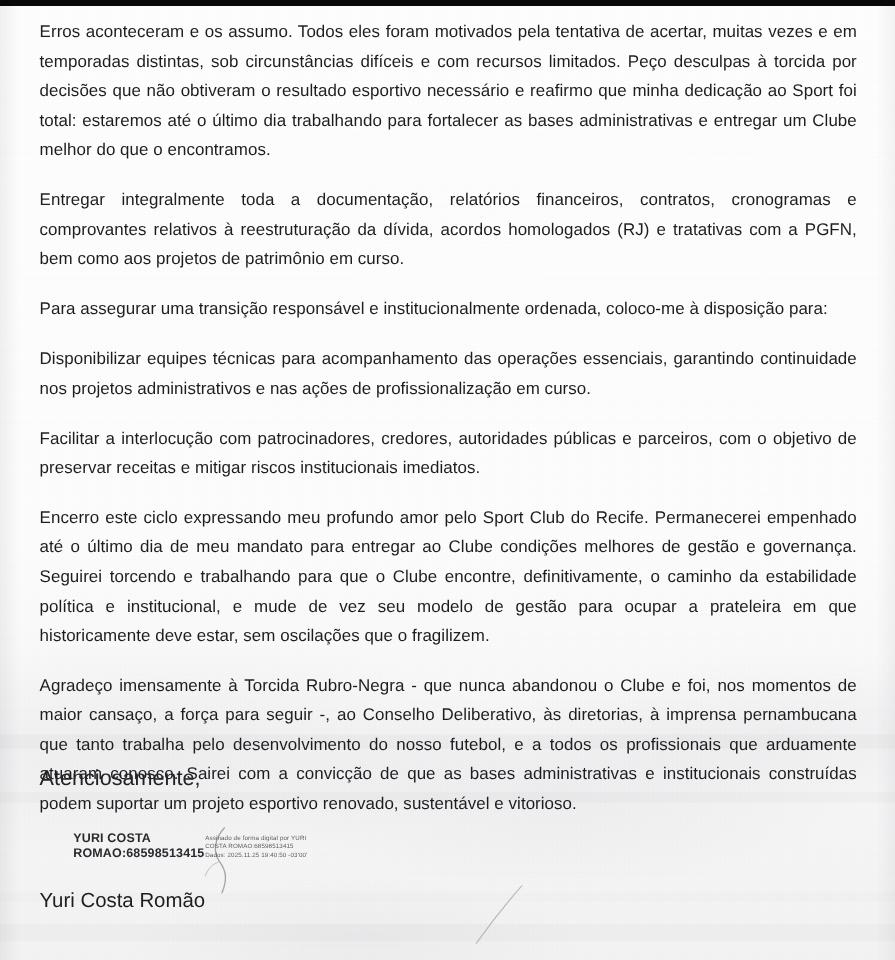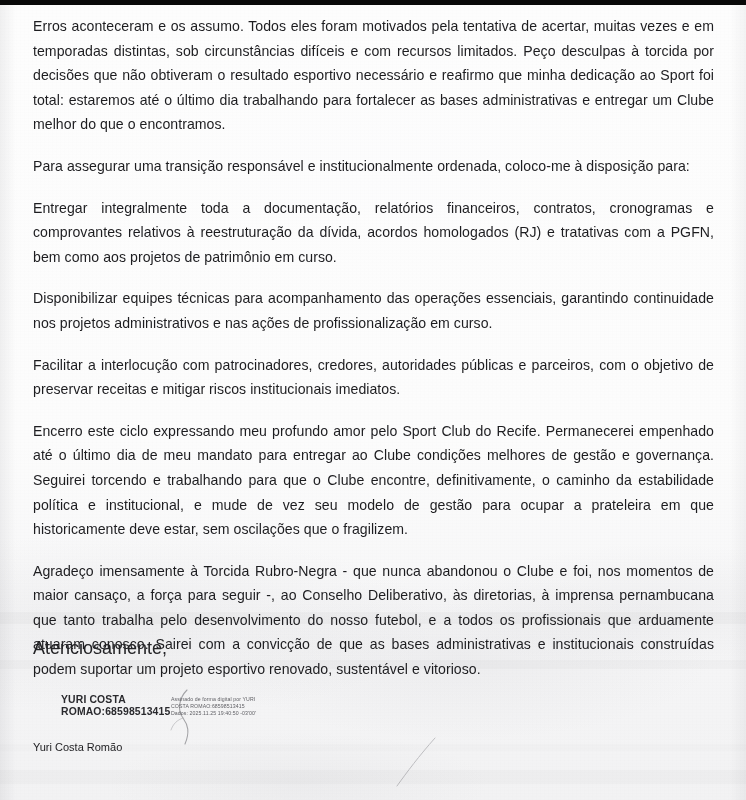--- a/index.html
+++ b/index.html
@@ -154,21 +154,21 @@
     width: 60px;
     height: 60px;
     pointer-events: none;
     opacity: .33;
   }
 
   .printed-name {
     position: absolute;
     left: 33px;
     top: 741px;
-    font-size: 11px;
+    font-size: 17px;
     color: #1d1d20;
     filter: blur(0.22px);
   }
 </style>
 </head>
 <body>
 
 <div id="page">
 
   <div class="paper"></div>
@@ -176,22 +176,22 @@
   <div class="band b1"></div>
   <div class="band b2"></div>
   <div class="band b4"></div>
   <div class="band b3"></div>
   <div class="edge-l"></div>
   <div class="edge-r"></div>
   <div class="top-strip"></div>
 
   <div class="content">
     <p class="para p1">Erros aconteceram e os assumo. Todos eles foram motivados pela tentativa de acertar, muitas vezes e em temporadas distintas, sob circunstâncias difíceis e com recursos limitados. Peço desculpas à torcida por decisões que não obtiveram o resultado esportivo necessário e reafirmo que minha dedicação ao Sport foi total: estaremos até o último dia trabalhando para fortalecer as bases administrativas e entregar um Clube melhor do que o encontramos.</p>
+    <p class="para p3">Entregar integralmente toda a documentação, relatórios financeiros, contratos, cronogramas e comprovantes relativos à reestruturação da dívida, acordos homologados (RJ) e tratativas com a PGFN, bem como aos projetos de patrimônio em curso.</p>
     <p class="para p2">Para assegurar uma transição responsável e institucionalmente ordenada, coloco-me à disposição para:</p>
-    <p class="para p3">Entregar integralmente toda a documentação, relatórios financeiros, contratos, cronogramas e comprovantes relativos à reestruturação da dívida, acordos homologados (RJ) e tratativas com a PGFN, bem como aos projetos de patrimônio em curso.</p>
     <p class="para p5">Disponibilizar equipes técnicas para acompanhamento das operações essenciais, garantindo continuidade nos projetos administrativos e nas ações de profissionalização em curso.</p>
     <p class="para p4">Facilitar a interlocução com patrocinadores, credores, autoridades públicas e parceiros, com o objetivo de preservar receitas e mitigar riscos institucionais imediatos.</p>
     <p class="para p6">Encerro este ciclo expressando meu profundo amor pelo Sport Club do Recife. Permanecerei empenhado até o último dia de meu mandato para entregar ao Clube condições melhores de gestão e governança. Seguirei torcendo e trabalhando para que o Clube encontre, definitivamente, o caminho da estabilidade política e institucional, e mude de vez seu modelo de gestão para ocupar a prateleira em que historicamente deve estar, sem oscilações que o fragilizem.</p>
     <p class="para p7">Agradeço imensamente à Torcida Rubro-Negra - que nunca abandonou o Clube e foi, nos momentos de maior cansaço, a força para seguir -, ao Conselho Deliberativo, às diretorias, à imprensa pernambucana que tanto trabalha pelo desenvolvimento do nosso futebol, e a todos os profissionais que arduamente atuaram conosco. Sairei com a convicção de que as bases administrativas e institucionais construídas podem suportar um projeto esportivo renovado, sustentável e vitorioso.</p>
   </div>
 
   <div class="closing">Atenciosamente,</div>
 
   <div class="sig-block">
     <div class="sig-id">YURI COSTA</div>

